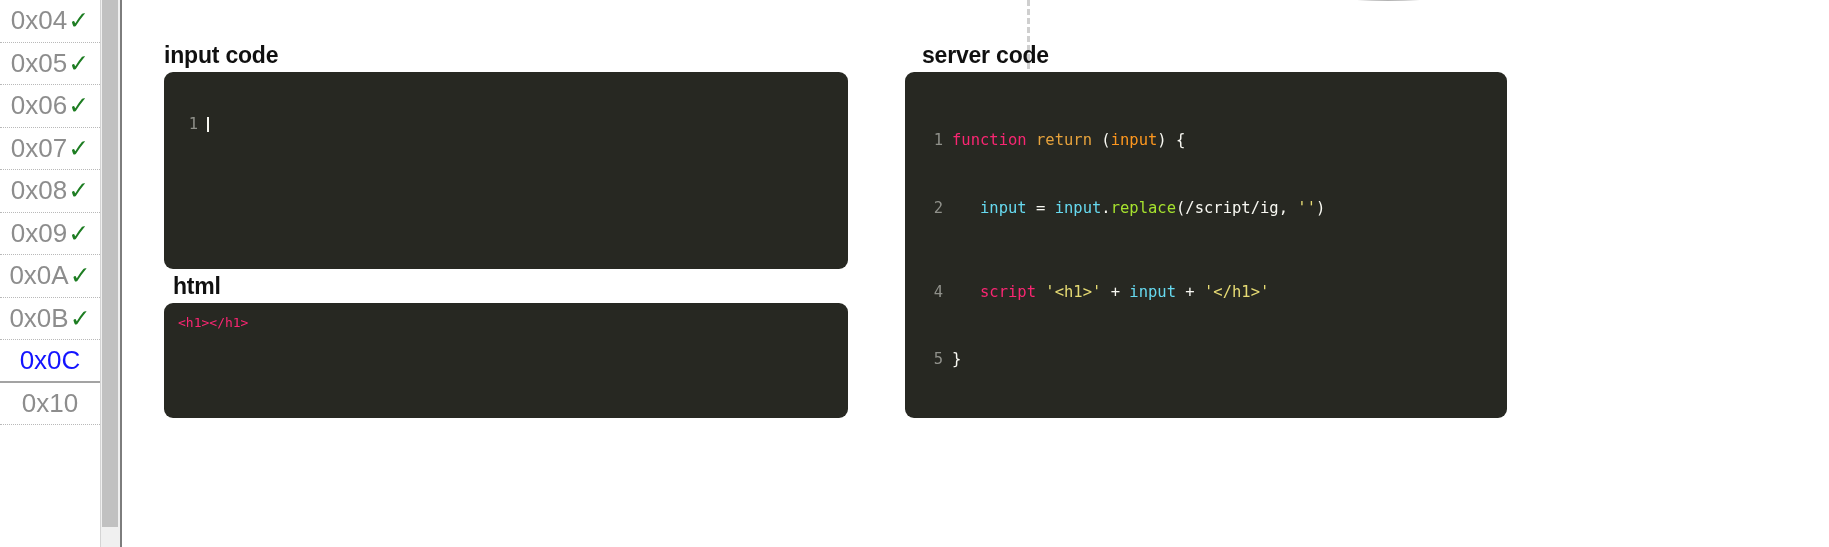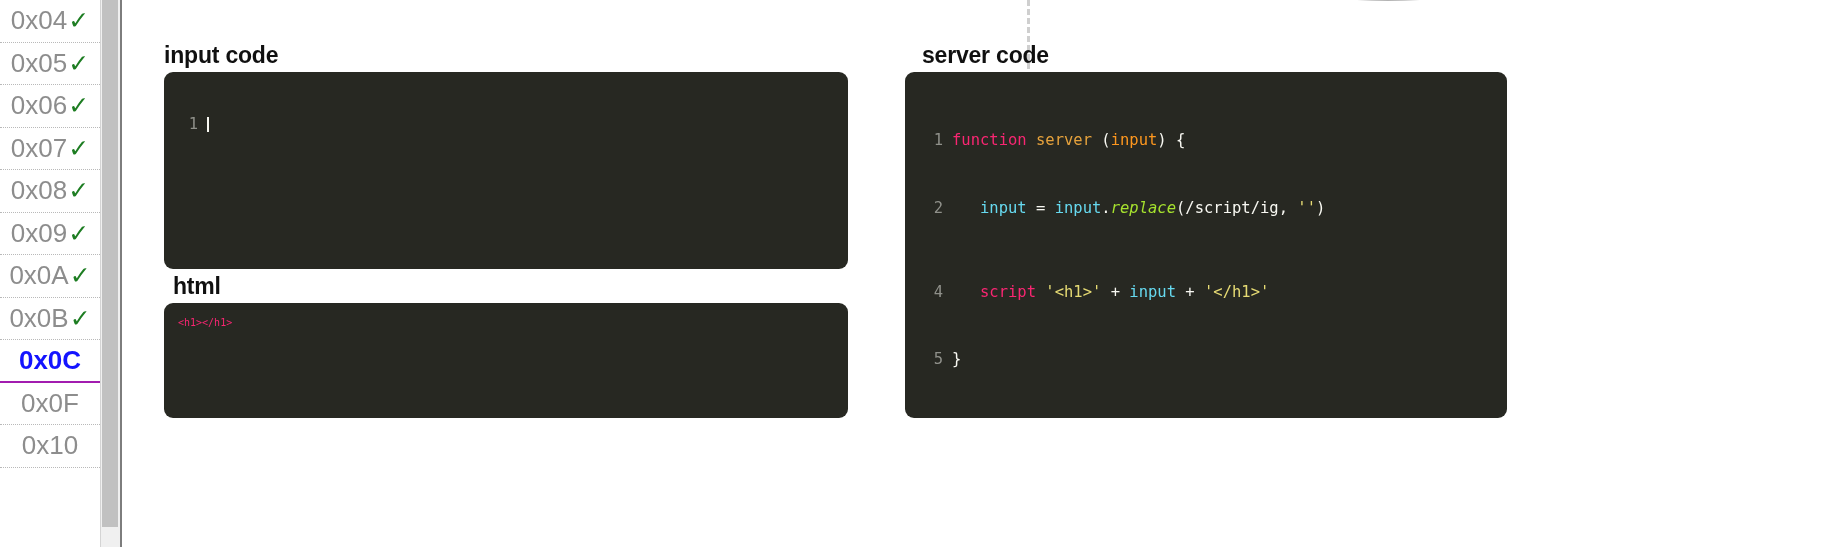--- a/index.html
+++ b/index.html
@@ -39,22 +39,21 @@
   .level-label {
     font-size: 26px;
     color: #8d8d8d;
     letter-spacing: 0px;
     font-family: "Liberation Sans", sans-serif;
   }
   .level-item.active .level-label {
     color: #1414ff;
   }
   .level-item.active {
-    border-bottom: 2px solid #a21caf;
-    font-weight: bold;
+    border-bottom: 2px solid #a3a3a3;
   }
   .level-check {
     color: #1d7d22;
     font-size: 25px;
     line-height: 1;
     margin-left: 1px;
     font-family: "DejaVu Sans", sans-serif;
   }
 
   
@@ -132,30 +131,30 @@
     display: inline-block;
     width: 34px;
     text-align: right;
     color: #8f908a;
     margin-right: 9px;
   }
   .tok-kw      { color: #f92672; }
   .tok-fn      { color: #e6a23c; }
   .tok-param   { color: #fd971f; }
   .tok-var     { color: #66d9ef; }
-  .tok-method  { color: #a6e22e; font-style: italic; }
+  .tok-method  { color: #a6e22e; }
   .tok-plain   { color: #f8f8f2; }
   .tok-str     { color: #e6db74; }
   .tok-regex   { color: #f8f8f2; }
 
   
   .html-out {
     padding: 12px 0 0 0;
     font-family: "DejaVu Sans Mono", monospace;
-    font-size: 10px;
+    font-size: 13px;
     line-height: 16.8px;
     white-space: pre;
     color: #f92672;
     padding-left: 14px;
   }
 
   
   .caret {
     display: inline-block;
     width: 1.5px;
@@ -230,23 +229,20 @@
       <span class="level-label">0x0B</span>
       <span class="level-check">✓</span>
     </div>
 
     <div class="level-item active">
       <span class="level-label">0x0C</span>
     </div>
 
 
 
-    <div class="level-item">
-      <span class="level-label">0x0F</span>
-    </div>
 
     <div class="level-item">
       <span class="level-label">0x10</span>
     </div>
 
   </div>
 
   <div id="sidebar-divider"></div>
   <div id="sidebar-scroll-track"></div>
   <div id="sidebar-scroll-thumb"></div>
@@ -273,21 +269,21 @@
 
     <div class="code-box" style="left:42px; top:303px; width:684px; height:115px;">
       <div class="html-out">&lt;h1&gt;&lt;/h1&gt;</div>
     </div>
 
     <div class="panel-heading" style="left:800px; top:42px;">server code</div>
 
     <div class="code-box" style="left:783px; top:72px; width:602px; height:346px;">
       <div class="code-lines" style="padding-left:4px;">
 
-        <span class="code-line"><span class="ln">1</span><span class="tok-kw">function</span><span class="tok-plain"> </span><span class="tok-fn">server</span><span class="tok-plain"> (</span><span class="tok-param">input</span><span class="tok-plain">) {</span></span>
+        <span class="code-line"><span class="ln">1</span><span class="tok-kw">function</span><span class="tok-plain"> </span><span class="tok-fn">return</span><span class="tok-plain"> (</span><span class="tok-param">input</span><span class="tok-plain">) {</span></span>
 
         <span class="code-line"><span class="ln">2</span><span class="tok-plain">   </span><span class="tok-var">input</span><span class="tok-plain"> = </span><span class="tok-var">input</span><span class="tok-plain">.</span><span class="tok-method">replace</span><span class="tok-plain">(</span><span class="tok-regex">/script/ig</span><span class="tok-plain">, </span><span class="tok-str">''</span><span class="tok-plain">)</span></span>
 
 
         <span class="code-line"><span class="ln">4</span><span class="tok-plain">   </span><span class="tok-kw">script</span><span class="tok-plain"> </span><span class="tok-str">'&lt;h1&gt;'</span><span class="tok-plain"> + </span><span class="tok-var">input</span><span class="tok-plain"> + </span><span class="tok-str">'&lt;/h1&gt;'</span></span>
 
         <span class="code-line"><span class="ln">5</span><span class="tok-plain">}</span></span>
 
       </div>
     </div>

